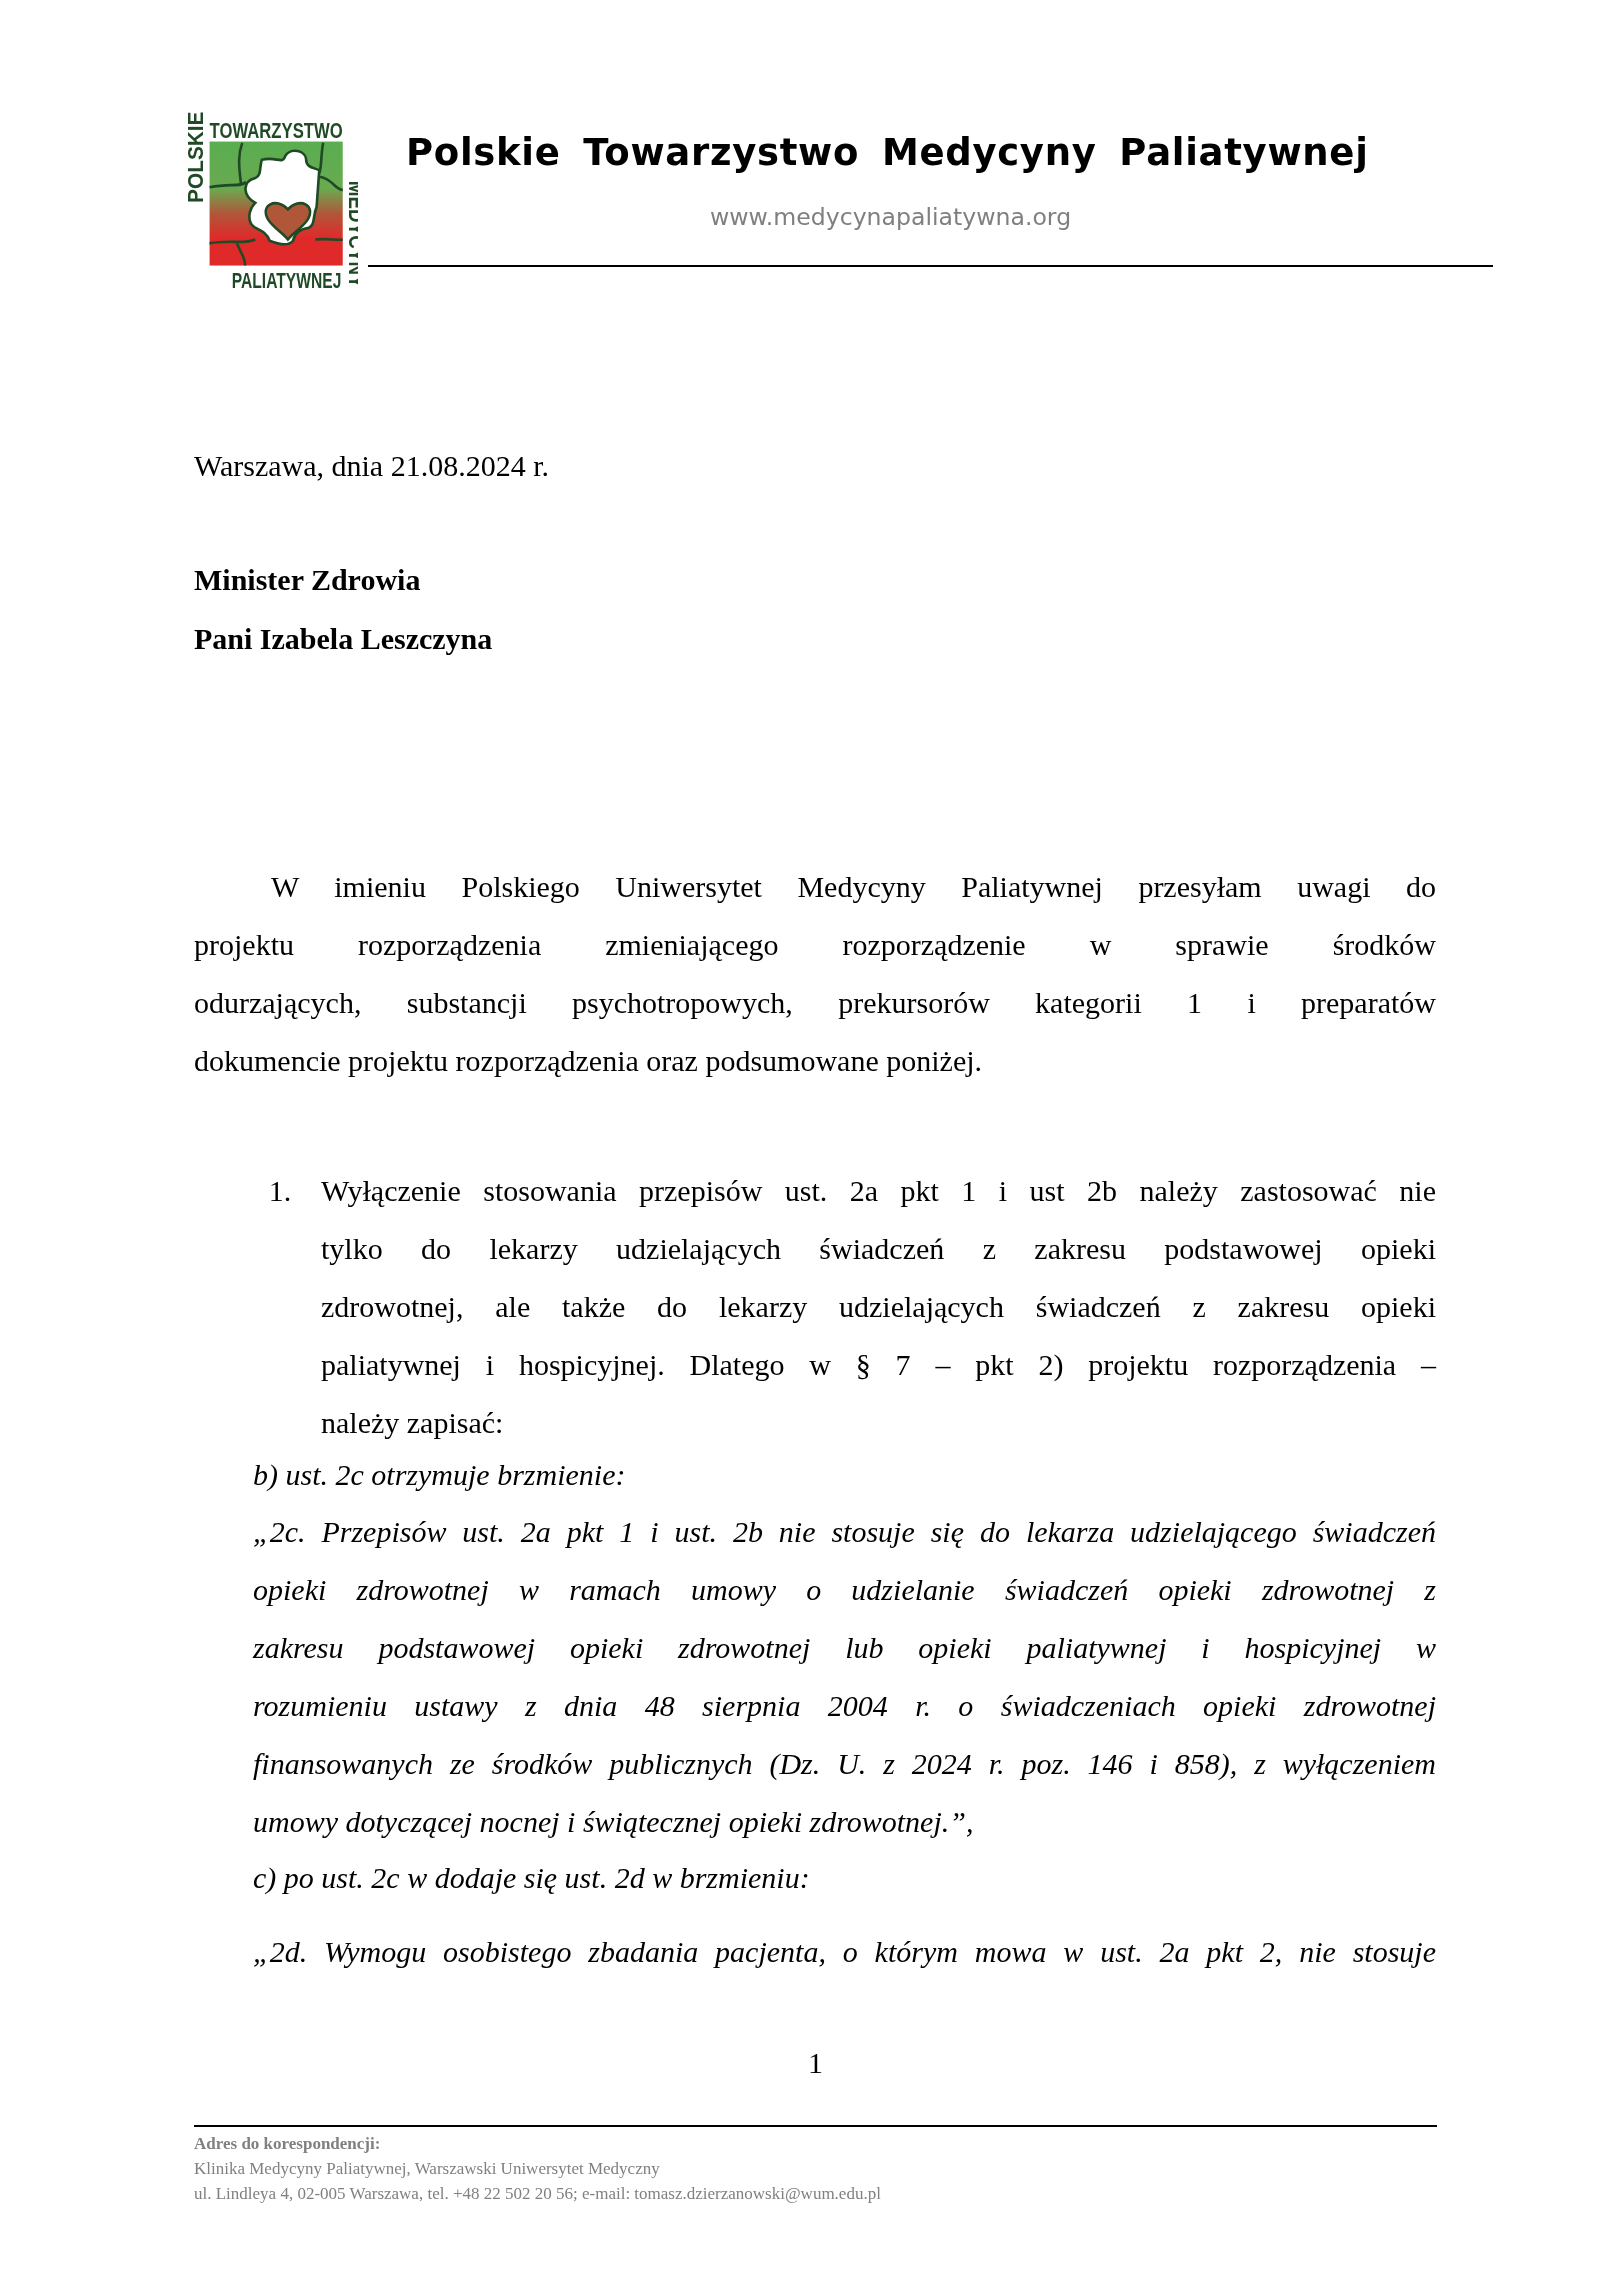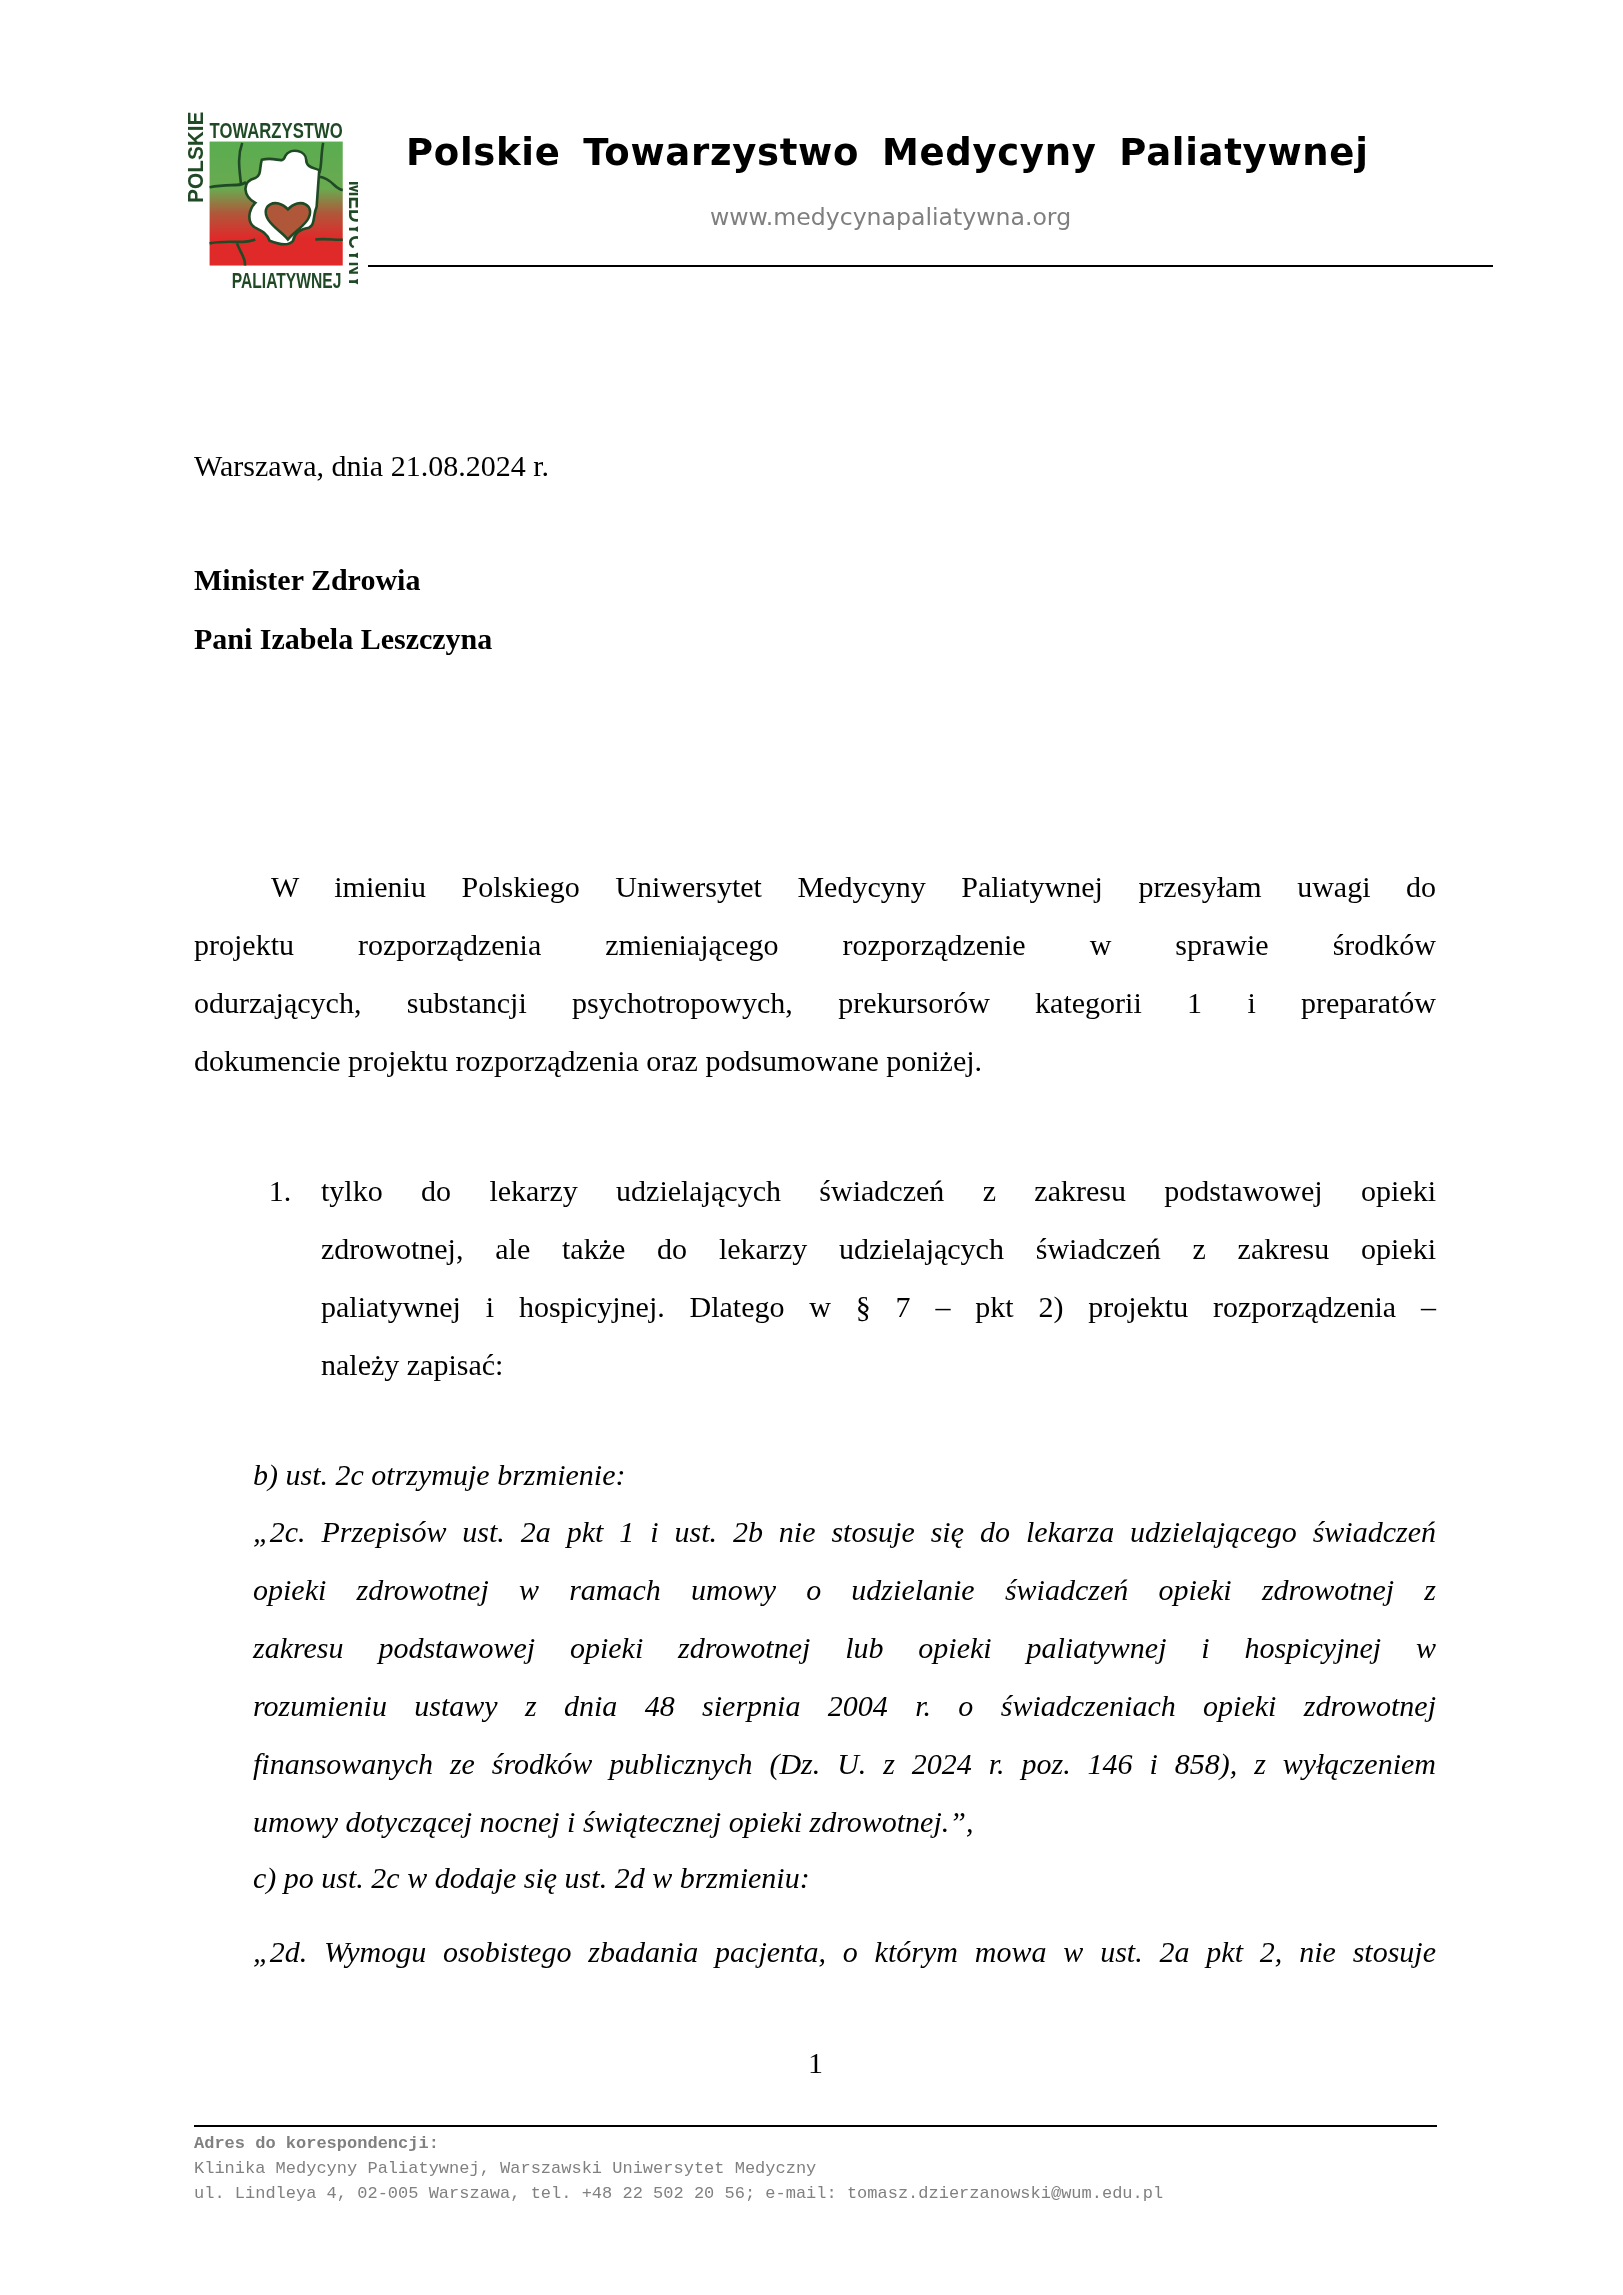--- a/index.html
+++ b/index.html
@@ -32,21 +32,21 @@
 
   .italic { font-style: italic; }
   .quote { left: 270px; width: 1166px; }
   .quote .line { display: block; text-align: justify; text-align-last: justify; height: 58px; }
   .quote .line.last { text-align-last: left; }
 
   .page-num { left: 808px; top: 2046px; font-size: 30px; }
 
   
   .footer-rule { left: 194px; top: 2125px; width: 1243px; height: 2px; background: #000; }
-  .footer { left: 194px; font-family: Liberation Mono, monospace; font-size: 17px; color: #808080; white-space: nowrap; }
+  .footer { left: 194px; font-family: Liberation Serif, serif; font-size: 17px; color: #808080; white-space: nowrap; }
   .f1 { top: 2134px; font-weight: bold; }
   .f2 { top: 2159px; }
   .f3 { top: 2184px; }
 </style>
 </head>
 <body>
 
 <div class="abs logo">
   <svg width="180" height="186" viewBox="0 0 275 285">
     <defs>
@@ -89,20 +89,21 @@
 <div class="abs t para">
   <span class="line first">W imieniu Polskiego Uniwersytet Medycyny Paliatywnej przesyłam uwagi do</span>
   <span class="line">projektu rozporządzenia zmieniającego rozporządzenie w sprawie środków</span>
   <span class="line">odurzających, substancji psychotropowych, prekursorów kategorii 1 i preparatów</span>
   <span class="line last">dokumencie projektu rozporządzenia oraz podsumowane poniżej.</span>
 </div>
 
 <div class="abs t list">
   <span class="num">1.</span>
   <div class="body">
+    <span class="line">Wyłączenie stosowania przepisów ust. 2a pkt 1 i ust 2b należy zastosować nie</span>
     <span class="line">tylko do lekarzy udzielających świadczeń z zakresu podstawowej opieki</span>
     <span class="line">zdrowotnej, ale także do lekarzy udzielających świadczeń z zakresu opieki</span>
     <span class="line">paliatywnej i hospicyjnej. Dlatego w § 7 – pkt 2) projektu rozporządzenia –</span>
     <span class="line last">należy zapisać:</span>
   </div>
 </div>
 
 <div class="abs t italic" style="left:253px; top:1446px;">b) ust. 2c otrzymuje brzmienie:</div>
 
 <div class="abs t italic quote" style="top:1503px; left:253px; width:1183px;">

